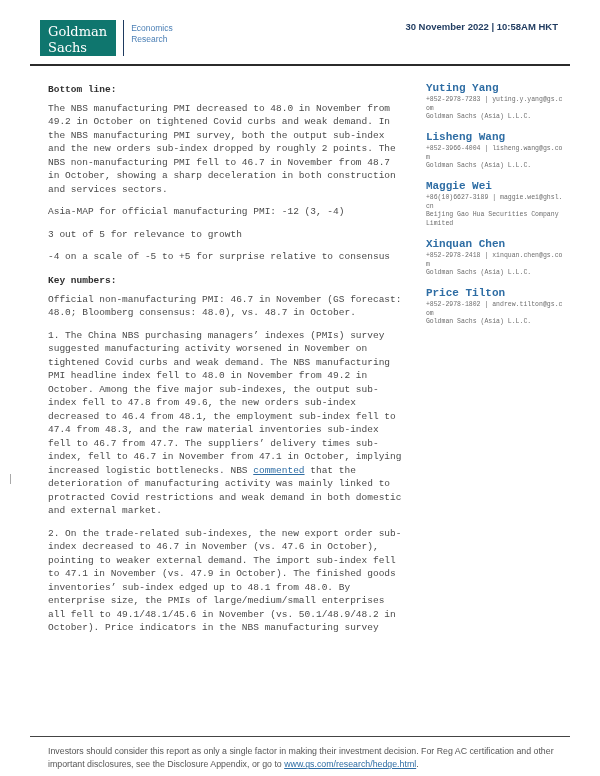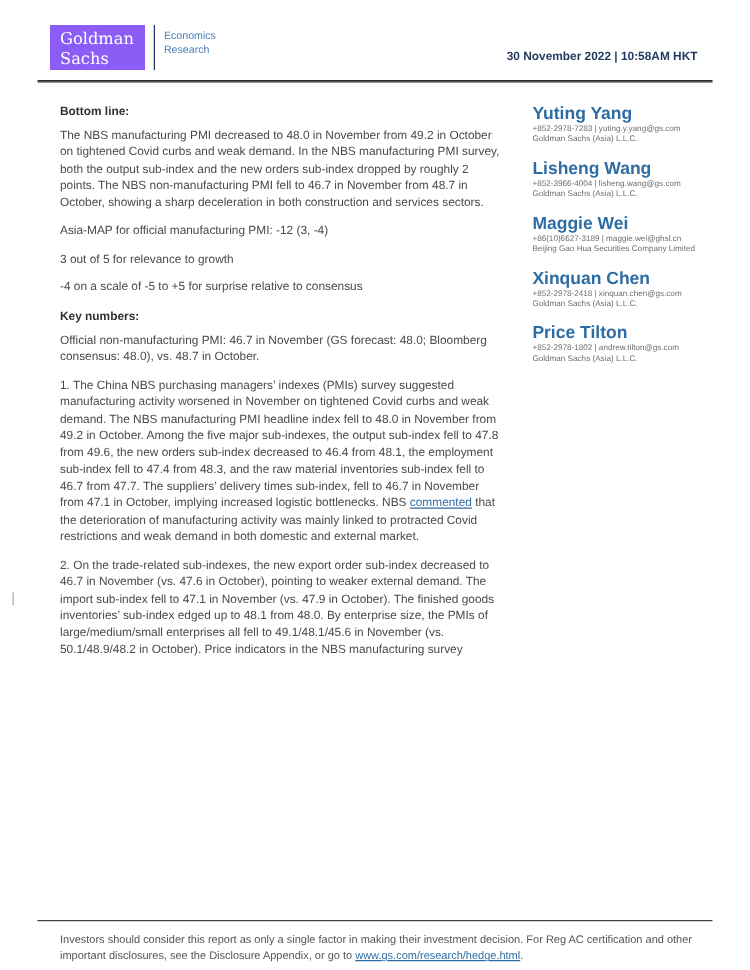--- a/index.html
+++ b/index.html
@@ -10,52 +10,52 @@
     color:#404040;
     position:relative;
     overflow:hidden;
   }
   .page { width:600px; height:776px; position:relative; padding:20px 30px 0 30px; }
 
   
   .hdr { display:flex; justify-content:space-between; align-items:flex-start; padding:0 12px 0 10px; }
   .brand { display:flex; align-items:stretch; height:36px; }
   .logo-box {
-    background:#8b5cf6; color:#ffffff;
+    background:#0f766e; color:#ffffff;
     font-family:"DejaVu Serif", serif;
     font-size:13px; line-height:1.2;
     padding:4px 9px 0 8px;
   }
   .brand-divider { width:1px; background:#1e3a5f; margin-left:7px; }
   .division { color:#4a7fb5; font-size:8.5px; line-height:1.35; padding:3px 0 0 7px; }
-  .report-date { font-size:9.5px; font-weight:bold; color:#1e3a5f; margin-top:20px; }
+  .report-date { font-size:9.5px; font-weight:bold; color:#1e3a5f; margin-top:1px; }
 
   .rule { border:none; border-top:1px solid #2b2b2b; margin:0; }
   .rule-top { margin-top:8px; }
   .rule-title { }
   .rule-footer { border-top-color:#444; }
 
   .title {
     font-size:16.5px; font-weight:400; color:#31659c;
     margin:19px 10px 21px 18px; letter-spacing:0.1px;
   }
 
   
-  .content { display:flex; padding:16px 6px 0 18px; }
+  .content { display:flex; padding:16px 6px 0 18px;font-family:Liberation Mono, monospace; }
   .main-col { width:366px; }
   .side-col { width:142px; margin-left:22px; }
 
   .main-col h3 { font-size:9.5px; font-weight:bold; color:#303030; margin:11px 0 7px 0; }
   .main-col h3:first-child { margin-top:2px; }
   .main-col p { font-size:9.5px; line-height:1.42; margin:0 0 9px 0; color:#4a4a4a; }
   .inline-link { color:#2e6da4; text-decoration:underline; cursor:pointer; }
 
   
   .author { margin-bottom:9px; }
-  .author-name { font-size:14px; font-weight:bold; color:#2e6da4; margin-bottom:1px; }
+  .author-name { font-size:11px; font-weight:bold; color:#2e6da4; margin-bottom:1px; }
   .author-contact { font-size:6.5px; color:#6e6e6e; line-height:1.4; word-break:break-all; }
   .author-firm { font-size:6.5px; color:#6e6e6e; line-height:1.35; }
 
   
   .footer { position:absolute; left:30px; right:30px; top:736px; }
   .footer-text { font-size:8.8px; line-height:1.5; color:#555555; padding:8px 6px 0 18px; }
   .footer-link { color:#2e6da4; text-decoration:underline; cursor:pointer; }
 
   .margin-mark { position:absolute; left:10px; top:474px; width:1px; height:10px; background:#a9a9a9; }
 </style>

